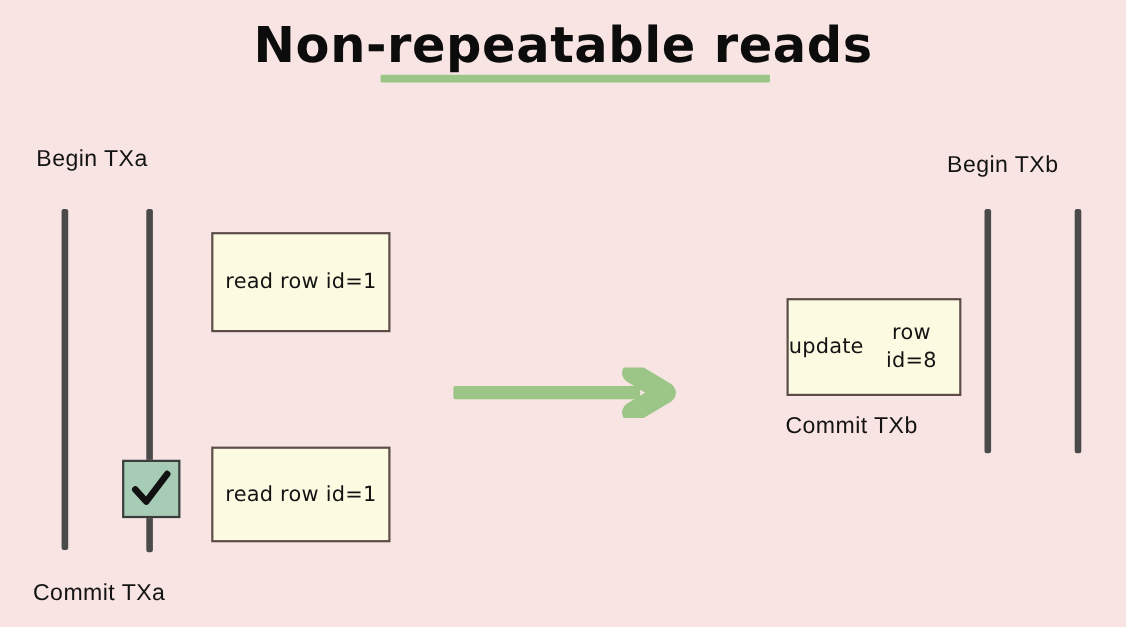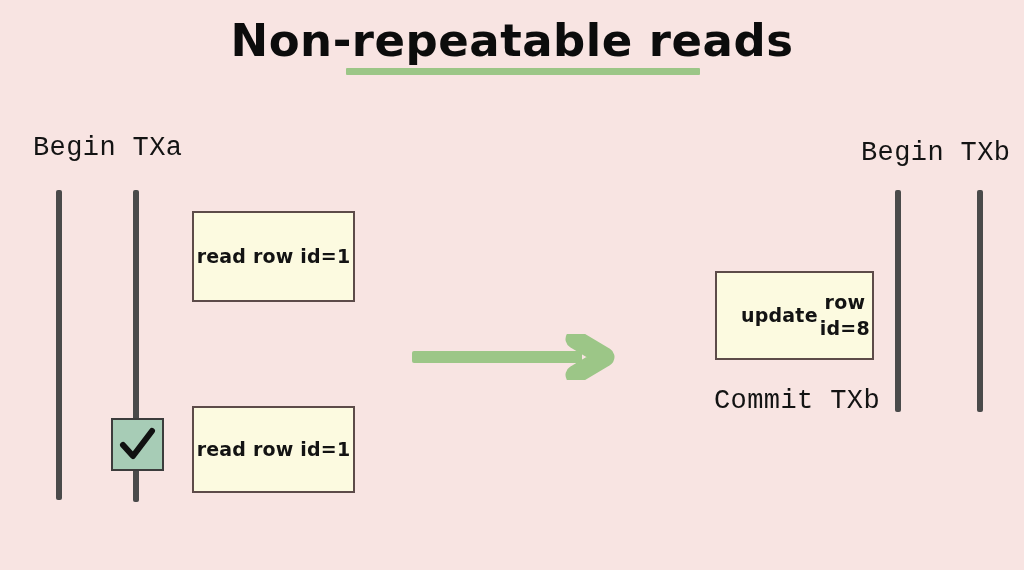--- a/index.html
+++ b/index.html
@@ -52,51 +52,50 @@
     border-radius: 2px;
   }
   #tx-a-line-1 { left: 56px;  top: 190px; height: 310px; }
   #tx-a-line-2 { left: 133px; top: 190px; height: 312px; }
   #tx-b-line-1 { left: 895px; top: 190px; height: 222px; }
   #tx-b-line-2 { left: 977px; top: 190px; height: 222px; }
 
   
   .label {
     position: absolute;
-    font-family: Liberation Mono, monospace;
-    font-size: 27px;
+    font-family: Liberation Sans, sans-serif;
+    font-size: 21px;
     color: #131313;
     white-space: nowrap;
     letter-spacing: 0.4px;
   }
   #label-begin-txa  { left: 33px;  top: 133px; }
   #label-commit-txa { left: 30px;  top: 527px; }
   #label-begin-txb  { left: 861px; top: 138px; }
-  #label-commit-txb { left: 714px; top: 376px; margin-top: 10px; }
+  #label-commit-txb { left: 714px; top: 376px; }
 
   
   .opbox {
     position: absolute;
     background: #fcfae0;
     border: 2px solid #5d4b49;
     box-sizing: border-box;
     display: flex;
     align-items: center;
     justify-content: center;
     text-align: center;
     font-family: "DejaVu Sans", sans-serif;
     font-size: 19px;
     color: #131313;
     line-height: 1.35;
     letter-spacing: 0.2px;
-    font-weight: bold;
   }
   #op-read-1   { left: 192px; top: 211px; width: 163px; height: 91px; }
   #op-read-2   { left: 192px; top: 406px; width: 163px; height: 87px; }
-  #op-update-1 { left: 715px; top: 271px; width: 159px; height: 89px; padding-left: 24px; }
+  #op-update-1 { left: 715px; top: 271px; width: 159px; height: 89px; }
 
   
   #commit-check-marker {
     position: absolute;
     left: 111px;
     top: 418px;
     width: 53px;
     height: 53px;
     background: #a7ccb6;
     border: 2px solid #3c3c3c;
@@ -130,20 +129,21 @@
   <div class="opbox" id="op-read-1">read row id=1</div>
 
   <div class="opbox" id="op-read-2">read row id=1</div>
 
   <div id="commit-check-marker">
     <svg width="49" height="49" viewBox="0 0 49 49" aria-hidden="true">
       <path d="M10 25 L20 36 L39 11" fill="none" stroke="#111111" stroke-width="6" stroke-linecap="round" stroke-linejoin="round"></path>
     </svg>
   </div>
 
+  <div class="label" id="label-commit-txa">Commit TXa</div>
 
   <div id="flow-arrow">
     <svg width="206" height="46" viewBox="0 0 206 46" aria-hidden="true">
       <rect x="0" y="17" width="170" height="12" rx="2" fill="#9cc687"></rect>
       <path d="M163 5 L193 23 L163 41" fill="none" stroke="#9cc687" stroke-width="19" stroke-linecap="round" stroke-linejoin="round"></path>
     </svg>
   </div>
 
   <div class="label" id="label-begin-txb">Begin TXb</div>
 

